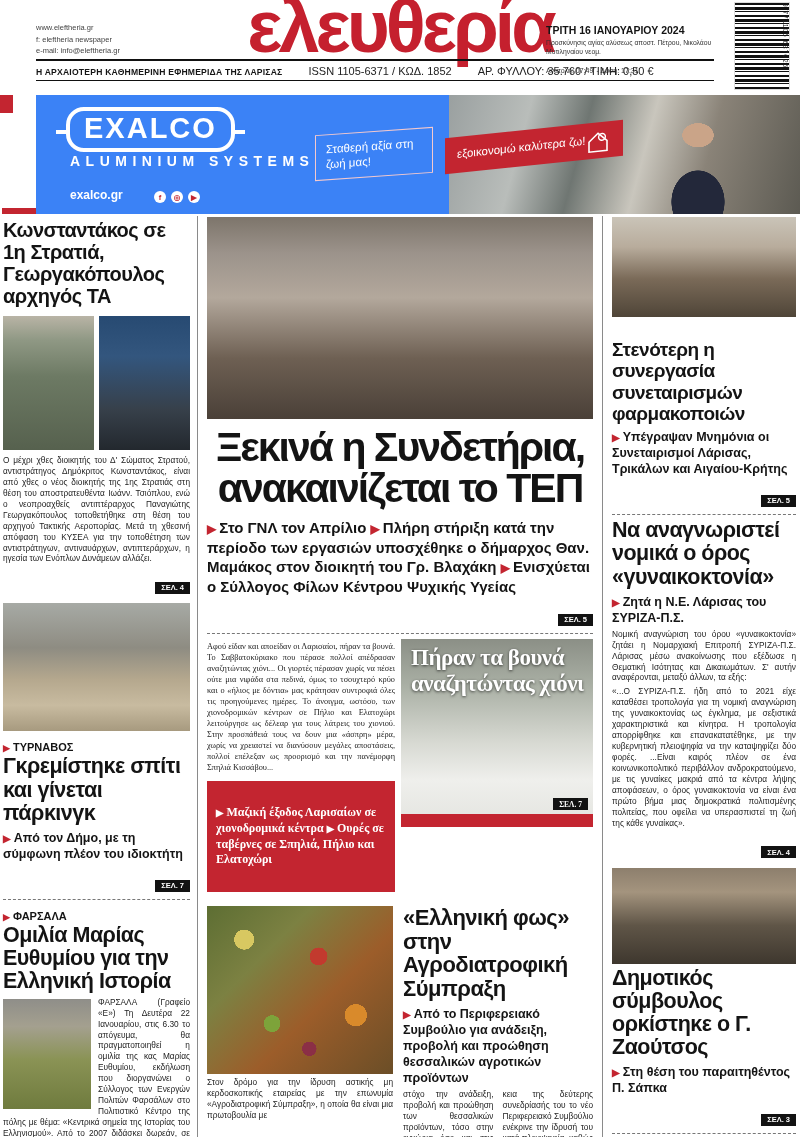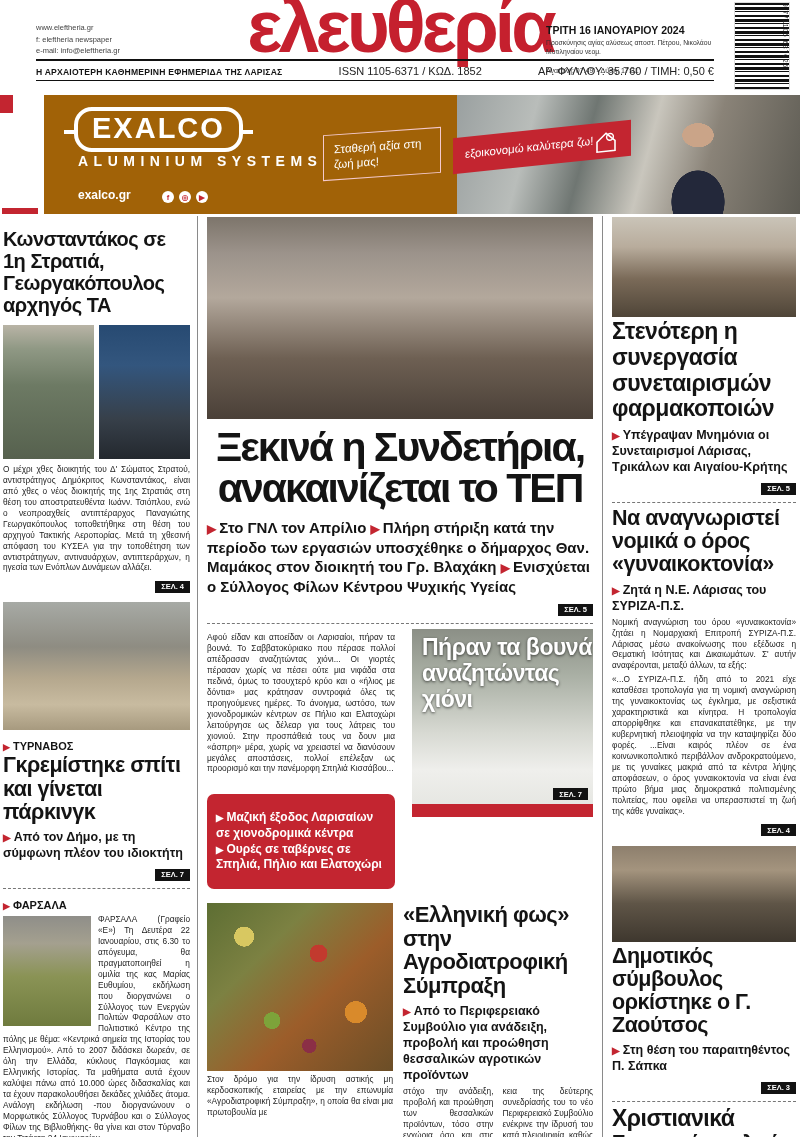--- a/index.html
+++ b/index.html
@@ -20,29 +20,29 @@
   .date { font-size:10.5px; font-weight:bold; }
   .saints { font-size:6.8px; color:#333; margin-top:2px; line-height:1.35; }
   .sun { font-size:7px; color:#333; margin-top:11px; }
   .barcode { position:absolute; right:10px; top:2px; width:56px; height:88px;
     background:repeating-linear-gradient(180deg,#111 0 2px,#fff 2px 4px,#111 4px 7px,#fff 7px 8px,#111 8px 9px,#fff 9px 12px);
     border:1px solid #ddd; }
   .barcode-num { position:absolute; right:0px; top:0px; width:9px; height:92px;
     writing-mode:vertical-rl; font-size:6.5px; color:#222; letter-spacing:1px; }
   .rule-thick { position:absolute; left:36px; right:86px; top:59px; border-top:2.5px solid #111; }
   .tagline-row { position:absolute; left:36px; right:86px; top:62px; padding:3px 0 3px 0;
-    border-bottom:1px solid #111; display:flex; justify-content:space-between; gap:26px; align-items:baseline; }
+    border-bottom:1px solid #111; display:flex; justify-content:flex-start; gap:26px; align-items:baseline; }
   .tagline { font-size:8.6px; font-weight:bold; letter-spacing:.2px; }
   .issn, .issue { font-size:11px; color:#222; }
 
   
   .red-sq { position:absolute; left:0; top:95px; width:13px; height:18px; background:#c32530; }
   .red-tail { position:absolute; left:2px; top:208px; width:36px; height:6px; background:#c32530; }
   .ad { position:absolute; left:36px; right:0; top:95px; height:119px; display:flex; overflow:hidden; }
-  .ad-left { flex:0 0 54%; background:#a16207; position:relative; color:#fff;margin-left:8px; }
+  .ad-left { flex:0 0 54%; background:#3b82f6; position:relative; color:#fff; }
   .exalco-logo { position:absolute; left:30px; top:12px; border:4px solid #fff; border-radius:18px;
     padding:1px 14px 3px; font-size:29px; font-weight:800; letter-spacing:2px; }
   .exalco-logo::before, .exalco-logo::after { content:""; position:absolute; top:50%; width:10px; height:4px; background:#fff; }
   .exalco-logo::before { left:-14px; } .exalco-logo::after { right:-14px; }
   .alu { position:absolute; left:34px; top:58px; font-size:14px; letter-spacing:5.5px; font-weight:bold; }
   .slogan-box { position:absolute; right:16px; top:36px; width:118px; border:1.5px solid #f4c9cd;
     transform:skewY(-4deg); padding:7px 10px; font-size:11.5px; line-height:1.3; }
   .ad-url { position:absolute; left:34px; bottom:12px; font-size:12px; font-weight:bold; }
   .socials { position:absolute; left:118px; bottom:11px; display:flex; gap:5px; font-size:9px; }
   .soc { width:12px; height:12px; border-radius:50%; background:#fff; color:#c32530;
@@ -61,47 +61,47 @@
   .col-l { width:197px; padding:0 7px 0 3px; }
   .col-c { width:406px; border-left:1px solid #8a8a8a; border-right:1px solid #8a8a8a; padding:0 9px; }
   .col-r { flex:1; padding:0 4px 0 9px; }
 
   .arr { color:#c32530; font-size:.8em; margin-right:3px; }
   h1,h2,h3 { letter-spacing:-.5px; }
   .kicker { font-size:11px; font-weight:bold; margin:10px 0 2px; }
   .kicker .arr { font-size:9px; }
   .pts { font-size:12.5px; font-weight:bold; line-height:1.28; margin-top:5px; }
   .body { font-size:8.3px; line-height:1.32; text-align:justify; margin-top:3px; color:#1c1c1c; }
-  .badge-row { text-align:right; margin-top:2px; }
+  .badge-row { text-align:right; margin-top:12px; }
   .badge { display:inline-block; background:#121212; color:#fff; font-size:7.5px; font-weight:bold;
     padding:1.5px 6px; }
   .dashed { border-bottom:1.5px dashed #777; margin:7px 0 4px; }
   .photo { width:100%; }
 
   
-  .h-army { font-size:20px; line-height:1.1; margin-top:12px; }
+  .h-army { font-size:20px; line-height:1.1; margin-top:3px; }
   .portraits { display:flex; gap:5px; margin:9px 0 5px; }
   .portrait { flex:1; height:134px; }
   .p1 { background:linear-gradient(180deg,#b9b4a6 0%,#8f9884 18%,#6d7a64 45%,#56614e 100%); }
   .p2 { background:linear-gradient(180deg,#274a72 0%,#33567e 30%,#37404a 70%,#23282e 100%); }
   .photo-rubble { height:128px; margin:9px 0 2px;
     background:linear-gradient(180deg,#a7aaa5 0%,#8e8c82 35%,#b5a88e 60%,#c8bba0 80%,#a79a7f 100%); }
   .h-left { font-size:21.5px; line-height:1.08; margin-top:1px; }
   .farsala-thumb { float:left; width:88px; height:110px; margin:2px 7px 3px 0;
     background:linear-gradient(180deg,#8f8e89 0%,#a4a08f 25%,#8a9355 55%,#6f7b3e 100%); }
 
   
   .photo-group { height:202px; margin-top:1px;
     background:linear-gradient(180deg,#7d756b 0%,#9c938b 18%,#b3a89c 40%,#6e6053 70%,#4a4038 100%); }
   .h-main { font-size:41px; line-height:1.0; letter-spacing:-2px; text-align:center; margin-top:8px; font-weight:800; }
   .pts-main { font-size:15px; line-height:1.3; margin-top:9px; }
-  .snow-row { display:flex; gap:17px; margin-top:5px; }
+  .snow-row { display:flex; gap:6px; margin-top:5px;font-family:Liberation Serif, serif; }
   .snow-left { width:188px; }
   .red-box { background:#c32530; color:#fff; font-size:12px; font-weight:bold; line-height:1.3;
-    padding:16px 9px; margin-top:20px;border-radius:7px; }
+    padding:24px 9px; margin-top:8px; }
   .red-box .arr { color:#fff; }
   .snow-photo { flex:1; position:relative; height:188px; overflow:hidden;
     background:linear-gradient(180deg,#8b8f86 0%,#aab0a5 25%,#d7d9d2 55%,#efefec 75%,#e3e4df 100%); }
   .snow-title { position:absolute; left:10px; top:6px; color:#fff; font-size:23px; font-weight:800;
     line-height:1.12; letter-spacing:-.5px; text-shadow:0 1px 3px rgba(0,0,0,.65); }
   .snow-strip { position:absolute; left:0; right:0; bottom:0; height:13px; background:#c32530; }
   .snow-badge { position:absolute; right:5px; bottom:17px; }
   .agro { display:flex; gap:10px; margin-top:14px; }
   .agro-left { width:186px; }
   .fruit-photo { height:168px;
@@ -112,21 +112,21 @@
       radial-gradient(circle 13px at 55% 85%, #8b2f46 0 55%, transparent 56%),
       linear-gradient(135deg,#5d6e33 0%,#7c8142 30%,#9c5d2a 60%,#6b4e27 100%); }
   .agro-right { flex:1; }
   .h-agro { font-size:22px; line-height:1.08; }
   .agro-cols { display:flex; gap:9px; }
   .agro-cols .body { flex:1; }
 
   
   .photo-pharma { height:100px; margin-top:1px;
     background:linear-gradient(180deg,#cac4b8 0%,#b8ac9c 30%,#7a6a58 62%,#4f4538 100%); }
-  .h-right { font-size:23px; line-height:1.12; margin-top:2px; }
+  .h-right { font-size:19px; line-height:1.12; margin-top:22px; }
   .photo-four { height:96px; margin:9px 0 3px;
     background:linear-gradient(180deg,#8d7f6d 0%,#a4947e 25%,#5f5547 60%,#3e372e 100%); }
 </style>
 </head>
 <body>
 
 <div class="page">
 
   <div class="masthead">
     <div class="contacts">
@@ -188,20 +188,21 @@
       <div class="badge-row"><span class="badge">ΣΕΛ. 4</span></div>
 
       <div class="photo photo-rubble"></div>
       <div class="kicker"><span class="arr">▶</span><span>ΤΥΡΝΑΒΟΣ</span></div>
       <h2 class="h-left">Γκρεμίστηκε σπίτι και γίνεται πάρκινγκ</h2>
       <div class="pts"><span class="arr">▶</span><span>Από τον Δήμο, με τη σύμφωνη πλέον του ιδιοκτήτη </span></div>
       <div class="badge-row"><span class="badge">ΣΕΛ. 7</span></div>
       <div class="dashed"></div>
 
       <div class="kicker"><span class="arr">▶</span><span>ΦΑΡΣΑΛΑ</span></div>
+      <h2 class="h-left">Ομιλία Μαρίας Ευθυμίου για την Ελληνική Ιστορία</h2>
       <div class="body">
         <span class="farsala-thumb"></span>
         <span>ΦΑΡΣΑΛΑ (Γραφείο «Ε») Τη Δευτέρα 22 Ιανουαρίου, στις 6.30 το απόγευμα, θα πραγματοποιηθεί η ομιλία της κας Μαρίας Ευθυμίου, εκδήλωση που διοργανώνει ο Σύλλογος των Ενεργών Πολιτών Φαρσάλων στο Πολιτιστικό Κέντρο της πόλης με θέμα: «Κεντρικά σημεία της Ιστορίας του Ελληνισμού». Από το 2007 διδάσκει δωρεάν, σε όλη την Ελλάδα, κύκλους Παγκόσμιας και Ελληνικής Ιστορίας. Τα μαθήματα αυτά έχουν καλύψει πάνω από 10.000 ώρες διδασκαλίας και τα έχουν παρακολουθήσει δεκάδες χιλιάδες άτομα. Ανάλογη εκδήλωση -που διοργανώνουν ο Μορφωτικός Σύλλογος Τυρνάβου και ο Σύλλογος Φίλων της Βιβλιοθήκης- θα γίνει και στον Τύρναβο την Τετάρτη 24 Ιανουαρίου.</span>
       </div>
 
     </div>
 
     <div class="col-c">
       <div class="photo photo-group"></div>
       <h1 class="h-main">Ξεκινά η Συνδετήρια, ανακαινίζεται το ΤΕΠ</h1>

